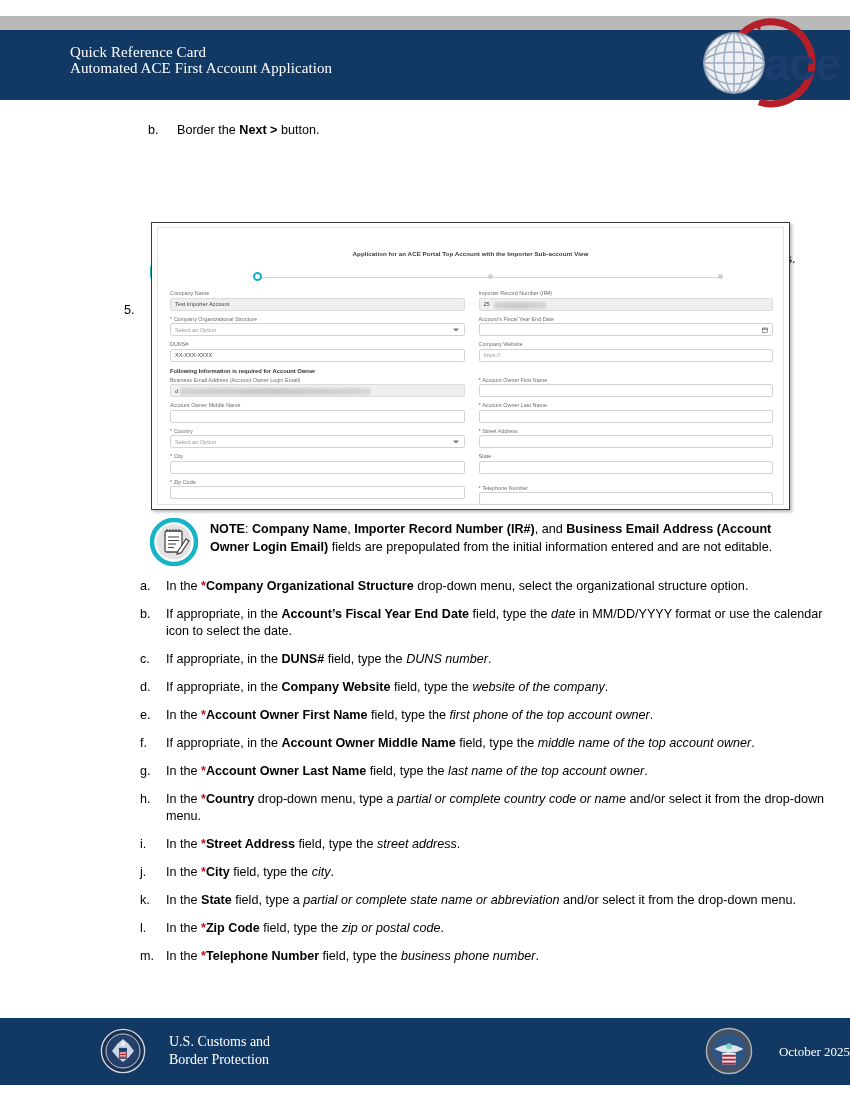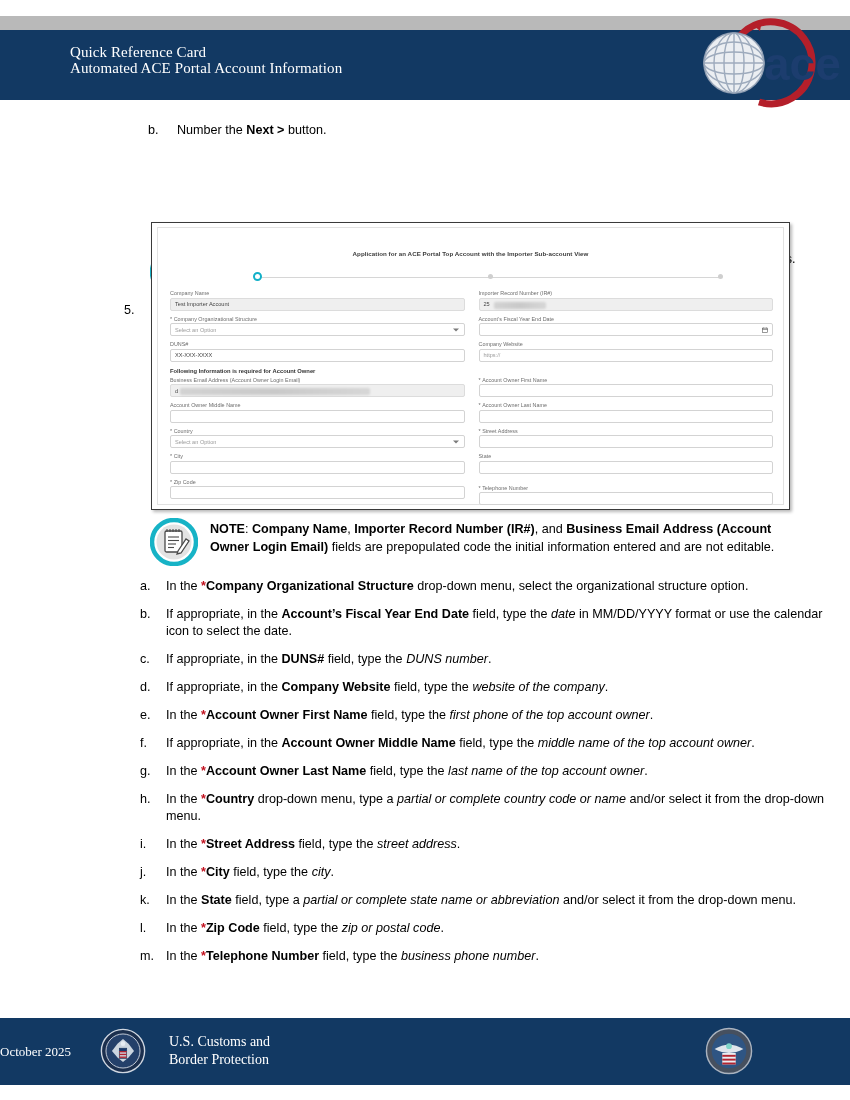--- a/index.html
+++ b/index.html
@@ -144,34 +144,34 @@
   .footer-band {
     position:absolute; left:0; top:1018px; width:850px; height:67px;
     background:#123963;
   }
   .cbp-seal { position:absolute; left:100px; top:1028px; width:46px; height:46px; }
   .cbp-text {
     position:absolute; left:169px; top:1033px; color:#fff;
     font-family:"Liberation Serif", serif; font-size:14px; line-height:18px;
   }
   .pub-text {
-    position:absolute; left:0; top:1043px; width:850px; text-align:left;
+    position:absolute; left:0; top:1043px; width:850px; text-align:right;
     color:#fff; font-family:"Liberation Serif", serif; font-size:13px; line-height:17px;
   }
   .dhs-seal { position:absolute; left:705px; top:1027px; width:48px; height:48px; }
 </style>
 </head>
 <body>
 
 <div class="top-gray"></div>
 <div class="header-band"></div>
 
 <div class="header-titles">
   <div>Quick Reference Card</div>
-  <div>Automated ACE Portal Account Information</div>
+  <div>Automated ACE First Account Application</div>
 </div>
 
 <div class="ace-logo">
   <svg width="170" height="98" viewBox="0 0 170 98" xmlns="http://www.w3.org/2000/svg">
 
     <path d="M58,49 a41,41 0 1,1 29,39" fill="none" stroke="#b41f2a" stroke-width="7"></path>
     <path d="M80,10 l10,-4 l-2,11 z" fill="#b41f2a"></path>
 
     <circle cx="62" cy="49" r="30" fill="#ffffff" stroke="#8c9bb0" stroke-width="1.6"></circle>
     <g fill="none" stroke="#8c9bb0" stroke-width="1.4">
@@ -184,21 +184,21 @@
     </g>
     <circle cx="62" cy="49" r="30" fill="#c3ccd8" opacity=".33"></circle>
     <text x="92" y="66" font-family="'Liberation Sans',sans-serif" font-size="46" font-weight="bold" fill="#1c3d6e">ace</text>
   </svg>
 </div>
 
 <div class="content">
 
   <div class="sub-b li-row">
     <div class="li-marker">b.</div>
-    <div class="li-text"><span>Number the </span><b>Next &gt;</b><span> button.</span></div>
+    <div class="li-text"><span>Border the </span><b>Next &gt;</b><span> button.</span></div>
   </div>
 
   <div class="note1">
     <div class="note-icon">
       <svg width="48" height="48" viewBox="0 0 48 48">
         <circle cx="24" cy="24" r="22" fill="none" stroke="#17b3c6" stroke-width="4.5"></circle>
         <circle cx="24" cy="24" r="17.5" fill="#e3e3e3"></circle>
         <rect x="15" y="13" width="17" height="21" rx="1.5" fill="#fff" stroke="#4a4a4a" stroke-width="1.3"></rect>
         <g stroke="#4a4a4a" stroke-width="1.1">
           <line x1="18" y1="19" x2="29" y2="19"></line>
@@ -390,21 +390,21 @@
         <line x1="17" y1="11" x2="17" y2="14"></line>
           <line x1="20" y1="11" x2="20" y2="14"></line>
         <line x1="23" y1="11" x2="23" y2="14"></line>
           <line x1="26" y1="11" x2="26" y2="14"></line>
         <line x1="29" y1="11" x2="29" y2="14"></line>
       </g>
       <path d="M28 33 L36 21 L39 23 L31 35 L27 36 Z" fill="#fff" stroke="#4a4a4a" stroke-width="1.3"></path>
     </svg>
   </div>
   <div class="note-text"><b>NOTE</b><span>: </span><b>Company Name</b><span>, </span><b>Importer Record Number (IR#)</b><span>, and </span><b>Business Email</b>
-    <b>Address (Account Owner Login Email)</b><span> fields are prepopulated code the initial</span>
+    <b>Address (Account Owner Login Email)</b><span> fields are prepopulated from the initial</span>
     <span>information entered and are not editable.</span></div>
 </div>
 
 <div class="steps" id="steps-container">
     <div class="step-item">
       <div class="li-marker">a.</div>
       <div class="li-text"><span>In the </span><span class="req">*</span><b>Company Organizational Structure</b><span> drop-down menu, select the organizational structure option.</span></div>
     </div>
     <div class="step-item">
       <div class="li-marker">b.</div>

